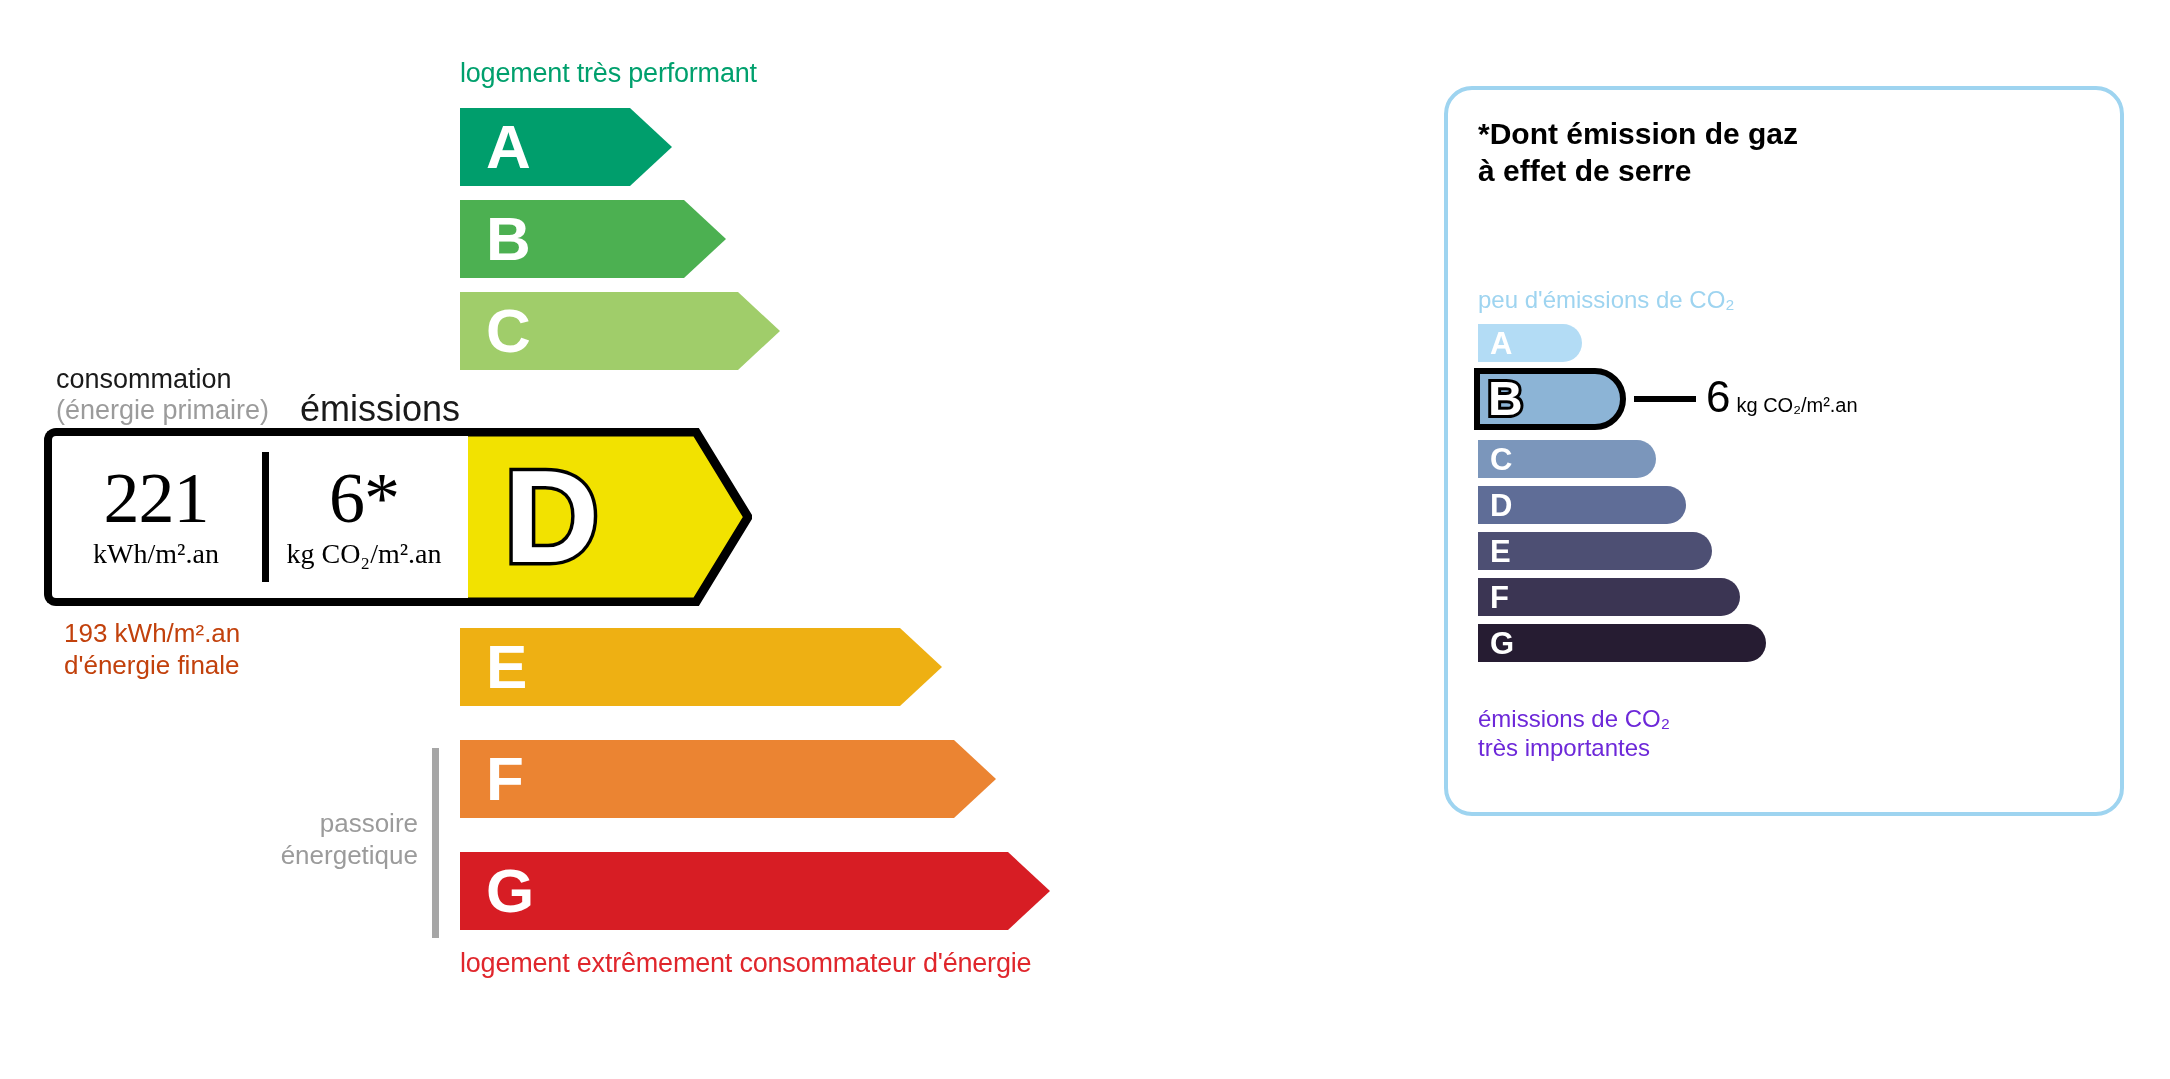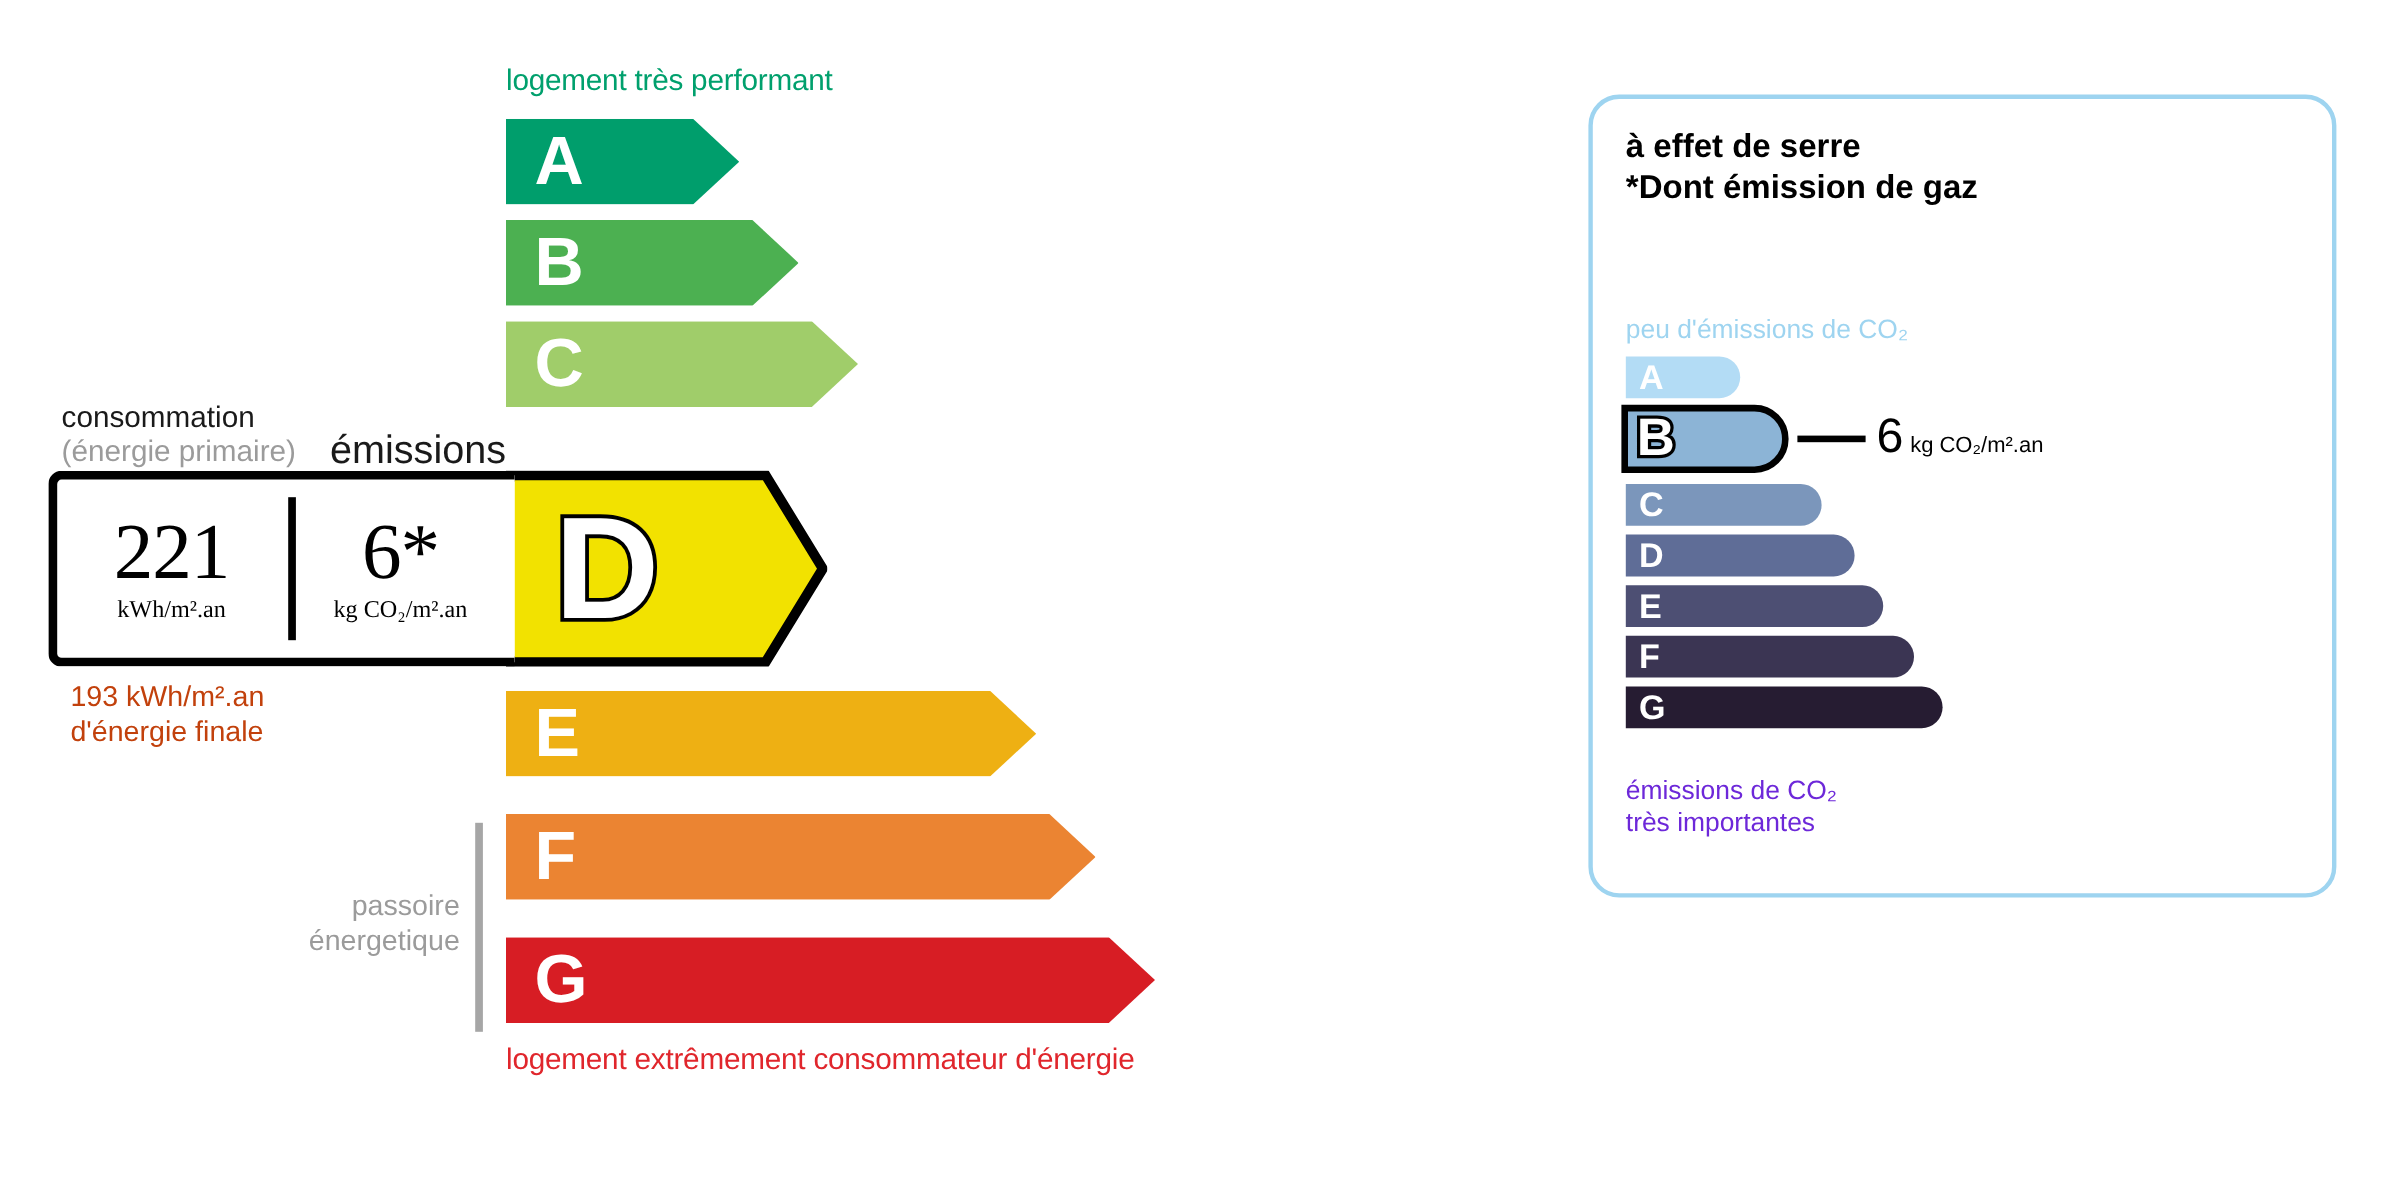--- a/index.html
+++ b/index.html
@@ -51,21 +51,21 @@
     background:#fff;box-sizing:border-box;font-family:Liberation Serif, serif;
   }
   #value-box .divider{
     position:absolute;left:50.5%;top:16px;bottom:16px;width:7px;background:#000;
   }
   .vcell{position:absolute;top:0;height:100%;display:flex;flex-direction:column;
          align-items:center;justify-content:center;}
   #vcell-conso{left:0;width:50%;}
   #vcell-emis{left:50%;width:50%;}
   .vnum{font-size:72px;line-height:0.95;color:#000;letter-spacing:-1px;}
-  .vunit{font-size:22px;color:#000;margin-top:6px;white-space:nowrap;}
+  .vunit{font-size:28px;color:#000;margin-top:6px;white-space:nowrap;}
 
   .hdr-conso{
     position:absolute;left:56px;top:364px;width:270px;text-align:left;
     font-size:27px;color:#1a1a1a;
   }
   .hdr-conso .sub{color:#9b9b9b;display:block;}
   .hdr-emis{
     position:absolute;left:300px;top:388px;
     font-size:36px;color:#1a1a1a;white-space:nowrap;
   }
@@ -198,22 +198,22 @@
 
   <div id="passoire-bar"></div>
   <div id="passoire-label">
     <div>passoire</div>
     <div>énergetique</div>
   </div>
 </div>
 
 <div id="co2-panel">
   <div id="co2-title">
+    <div>*Dont émission de gaz</div>
     <div>à effet de serre</div>
-    <div>*Dont émission de gaz</div>
   </div>
 
   <div id="co2-top-caption">peu d'émissions de CO₂</div>
 
   <div class="crow" id="crow-A" style="top: 234px; width: 104px;">
     <div class="cbar" style="background: rgb(179, 220, 245);"></div>
     <div class="cletter">A</div>
   </div>
 
   <div class="crow" id="crow-B" style="top: 278px; width: 152px;">

